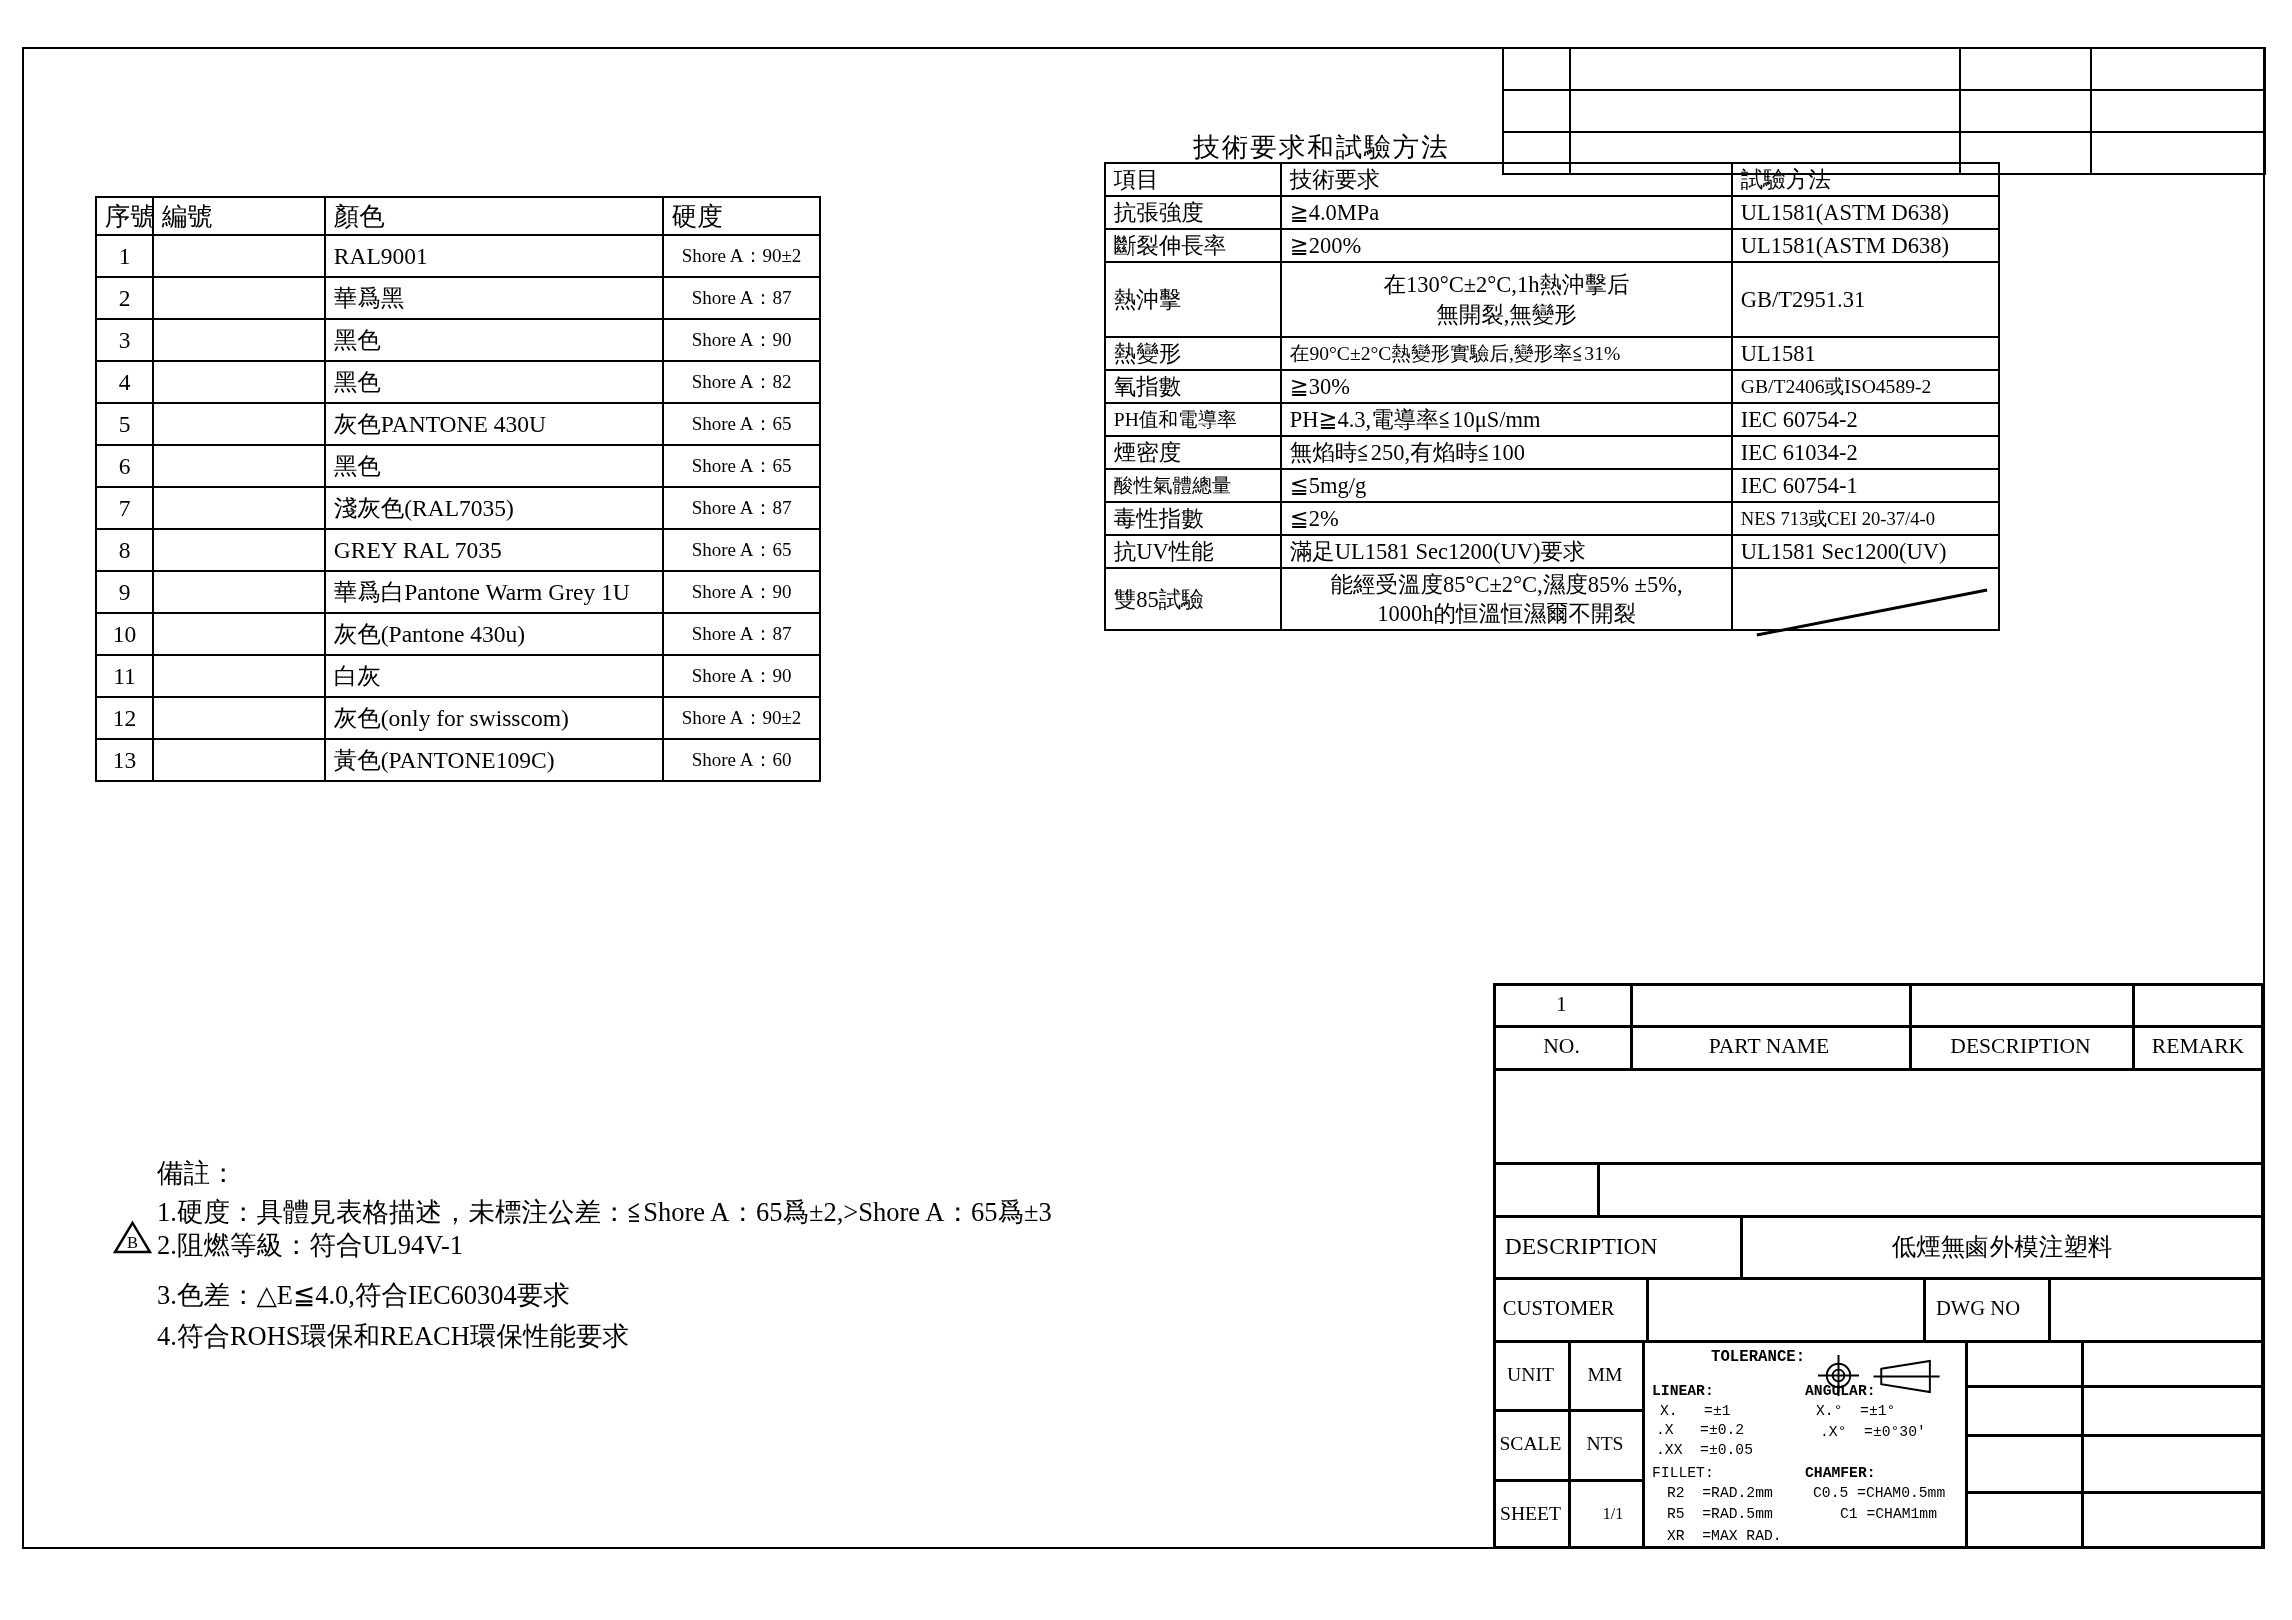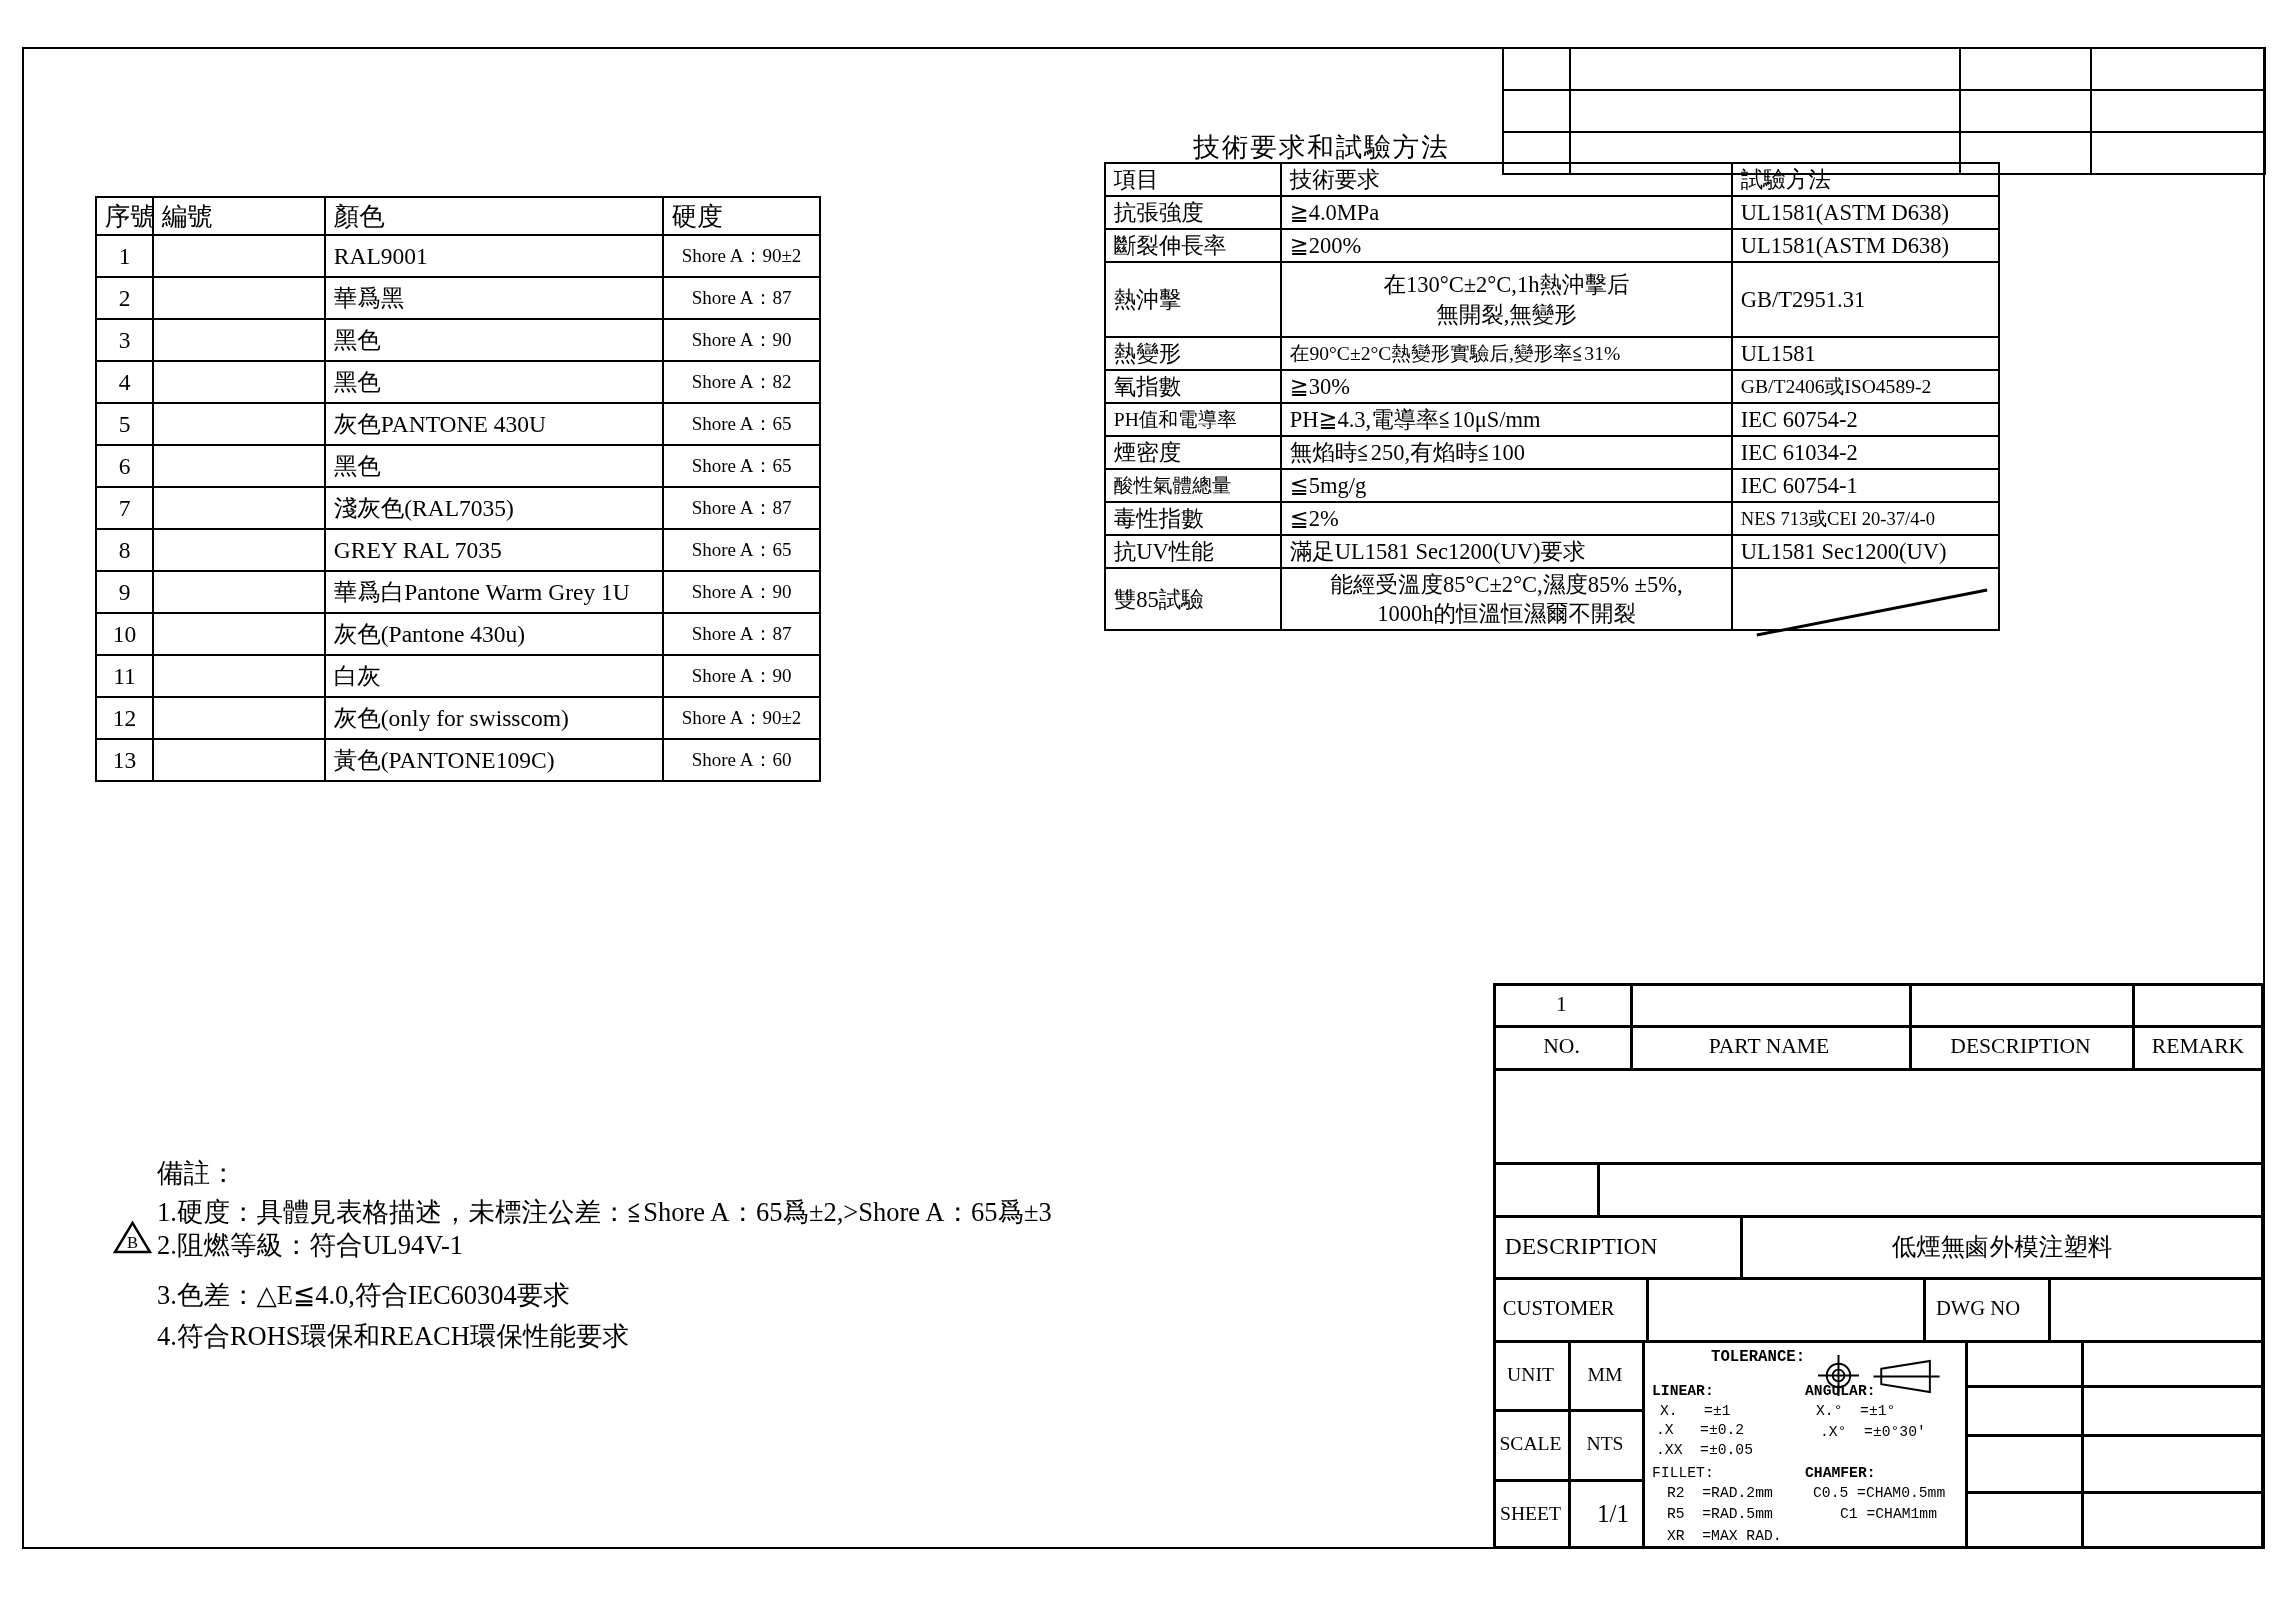--- a/index.html
+++ b/index.html
@@ -300,21 +300,21 @@
     <div class="lbl" style="left:11.8px;top:232px;width:235px;height:62px;font-size:23.5px">DESCRIPTION</div>
     <div class="lbl c" style="left:247px;top:232px;width:524px;height:62px;font-size:24.5px">低煙無鹵外模注塑料</div>
     <div class="lbl" style="left:9.8px;top:294px;width:143px;height:63px;font-size:20.6px">CUSTOMER</div>
     <div class="lbl" style="left:443px;top:294px;width:112px;height:63px;font-size:20.6px">DWG NO</div>
 
     <div class="lbl c" style="left:0;top:357px;width:75px;height:70px;font-size:19.6px">UNIT</div>
     <div class="lbl c" style="left:75px;top:357px;width:74px;height:70px;font-size:19.6px">MM</div>
     <div class="lbl c" style="left:0;top:426px;width:75px;height:70px;font-size:19.6px">SCALE</div>
     <div class="lbl c" style="left:75px;top:426px;width:74px;height:70px;font-size:19.6px">NTS</div>
     <div class="lbl c" style="left:0;top:496px;width:75px;height:70px;font-size:19.6px">SHEET</div>
-    <div class="lbl c" style="left:75px;top:496px;width:90px;height:70px;font-size:25px">1/1</div>
+    <div class="lbl c" style="left:75px;top:496px;width:90px;height:70px;font-size:16px">1/1</div>
 
     <div class="tol-h" style="position:absolute;left:218px;top:365px">TOLERANCE:</div>
     <svg style="left:323px;top:370px" width="45" height="45" viewBox="0 0 46 46">
       <circle cx="23" cy="23" r="12" fill="none" stroke="#000" stroke-width="2"></circle>
       <circle cx="23" cy="23" r="6" fill="none" stroke="#000" stroke-width="2"></circle>
       <line x1="2" y1="23" x2="44" y2="23" stroke="#000" stroke-width="2"></line>
       <line x1="23" y1="2" x2="23" y2="44" stroke="#000" stroke-width="2"></line>
     </svg>
     <svg style="left:380px;top:376px" width="69" height="35" viewBox="0 0 70 36">
       <polygon points="8,10 58,2 58,34 8,26" fill="none" stroke="#000" stroke-width="2"></polygon>

